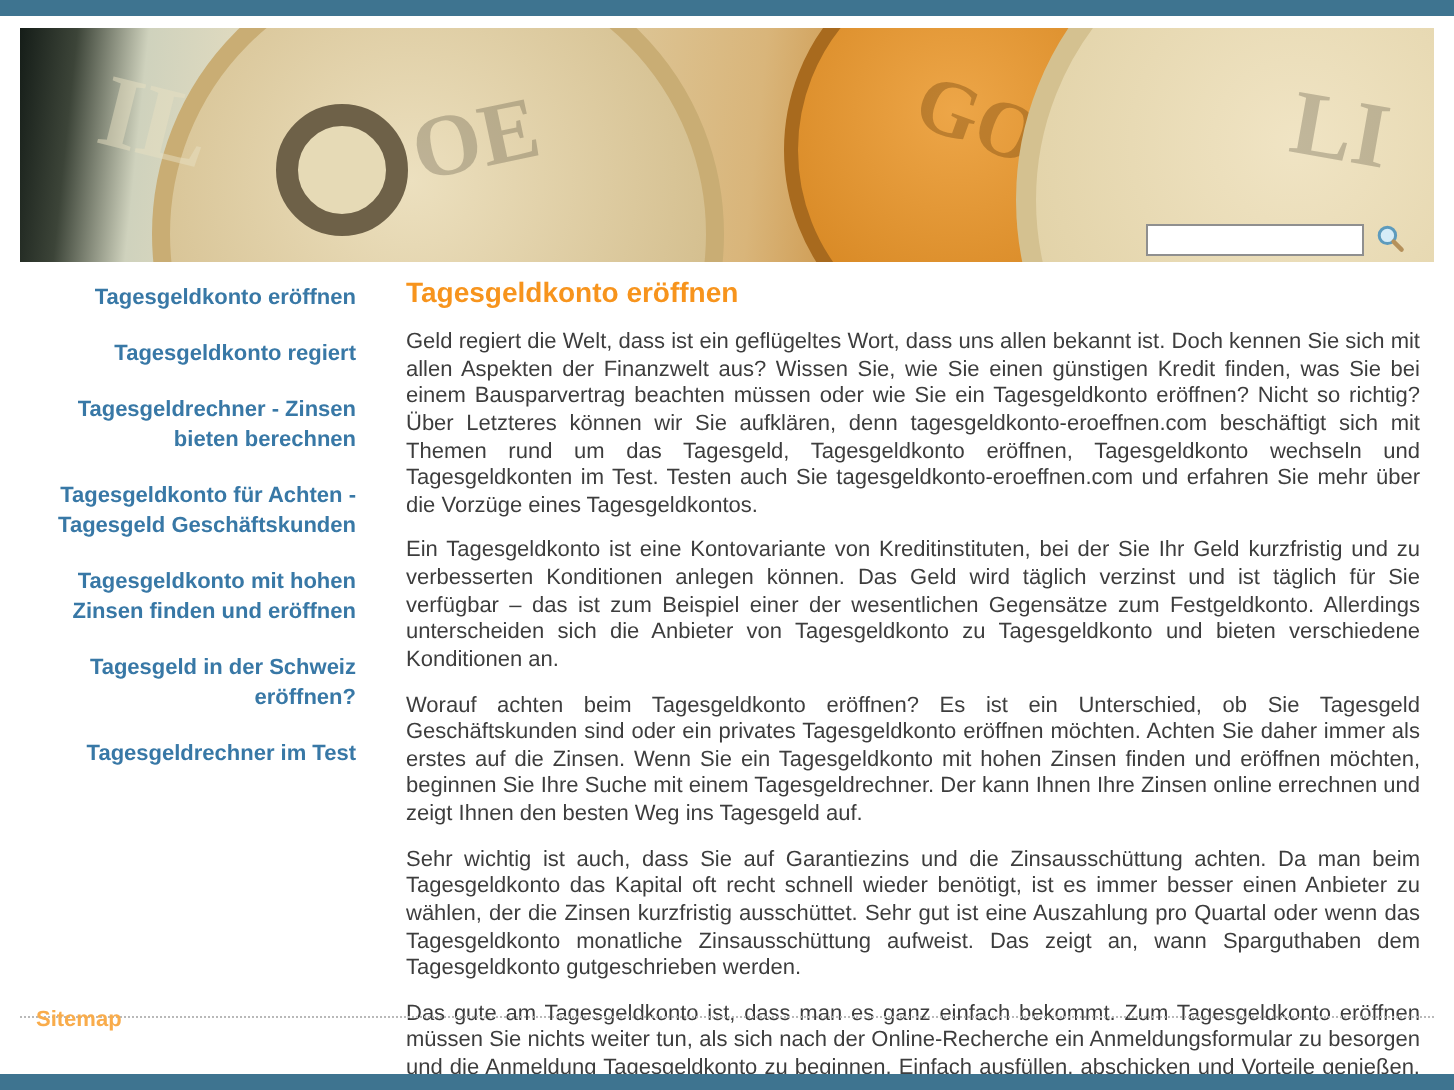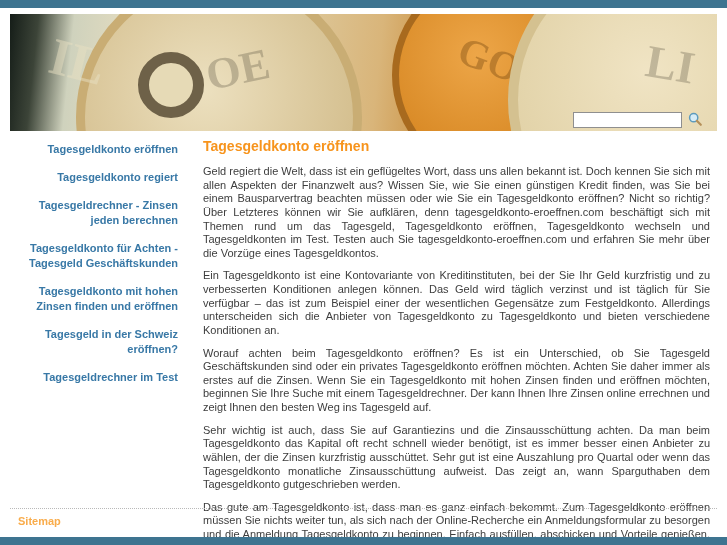--- a/index.html
+++ b/index.html
@@ -42,21 +42,21 @@
     margin-bottom:13px;text-decoration:none;cursor:pointer;}
 
   
   .content{position:absolute;left:203px;top:138px;width:507px;}
   .page-title{margin:0 0 11px 0;font-size:14px;font-weight:bold;color:#F7941D;}
   .content p{margin:0 0 9px 0;font-size:11px;line-height:1.24;color:#3D3D3D;
     text-align:justify;}
 
   .divider{position:absolute;left:10px;top:508px;width:707px;height:0;
     border-top:1px dotted #b9b9b9;}
-  .sitemap{position:absolute;left:18px;top:515px;font-size:11px;font-weight:bold;
+  .sitemap{position:absolute;left:18px;top:504px;font-size:11px;font-weight:bold;
     color:#F9AC4B;text-decoration:none;cursor:pointer;}
 </style>
 </head>
 <body>
 
 <div class="page">
   <div class="top-bar"></div>
 
   <div class="header">
     <div class="coin coin-left"></div>
@@ -74,21 +74,21 @@
       <svg width="15" height="15" viewBox="0 0 15 15">
         <circle cx="5.7" cy="5.7" r="4.1" fill="#d6ecf7" stroke="#5d9bbd" stroke-width="1.5"></circle>
         <line x1="8.8" y1="8.8" x2="12.8" y2="12.8" stroke="#b5905a" stroke-width="2.2" stroke-linecap="round"></line>
       </svg>
     </span>
   </div>
 
   <nav class="sidebar">
     <a class="nav-link">Tagesgeldkonto eröffnen</a>
     <a class="nav-link">Tagesgeldkonto regiert</a>
-    <a class="nav-link">Tagesgeldrechner - Zinsen jeden berechnen</a>
+    <a class="nav-link">Tagesgeldrechner - Zinsen bieten berechnen</a>
     <a class="nav-link">Tagesgeldkonto für Achten - Tagesgeld Geschäftskunden</a>
     <a class="nav-link">Tagesgeldkonto mit hohen Zinsen finden und eröffnen</a>
     <a class="nav-link">Tagesgeld in der Schweiz eröffnen?</a>
     <a class="nav-link">Tagesgeldrechner im Test</a>
   </nav>
 
   <main class="content">
     <h1 class="page-title">Tagesgeldkonto eröffnen</h1>
     <p>Geld regiert die Welt, dass ist ein geflügeltes Wort, dass uns allen bekannt ist. Doch kennen Sie sich mit allen Aspekten der Finanzwelt aus? Wissen Sie, wie Sie einen günstigen Kredit finden, was Sie bei einem Bausparvertrag beachten müssen oder wie Sie ein Tagesgeldkonto eröffnen? Nicht so richtig? Über Letzteres können wir Sie aufklären, denn tagesgeldkonto-eroeffnen.com beschäftigt sich mit Themen rund um das Tagesgeld, Tagesgeldkonto eröffnen, Tagesgeldkonto wechseln und Tagesgeldkonten im Test. Testen auch Sie tagesgeldkonto-eroeffnen.com und erfahren Sie mehr über die Vorzüge eines Tagesgeldkontos.</p>
     <p>Ein Tagesgeldkonto ist eine Kontovariante von Kreditinstituten, bei der Sie Ihr Geld kurzfristig und zu verbesserten Konditionen anlegen können. Das Geld wird täglich verzinst und ist täglich für Sie verfügbar – das ist zum Beispiel einer der wesentlichen Gegensätze zum Festgeldkonto. Allerdings unterscheiden sich die Anbieter von Tagesgeldkonto zu Tagesgeldkonto und bieten verschiedene Konditionen an.</p>

